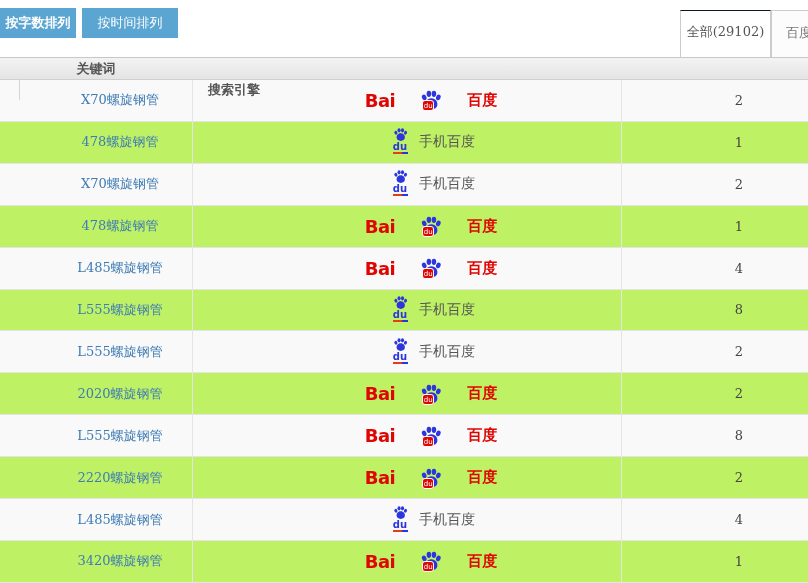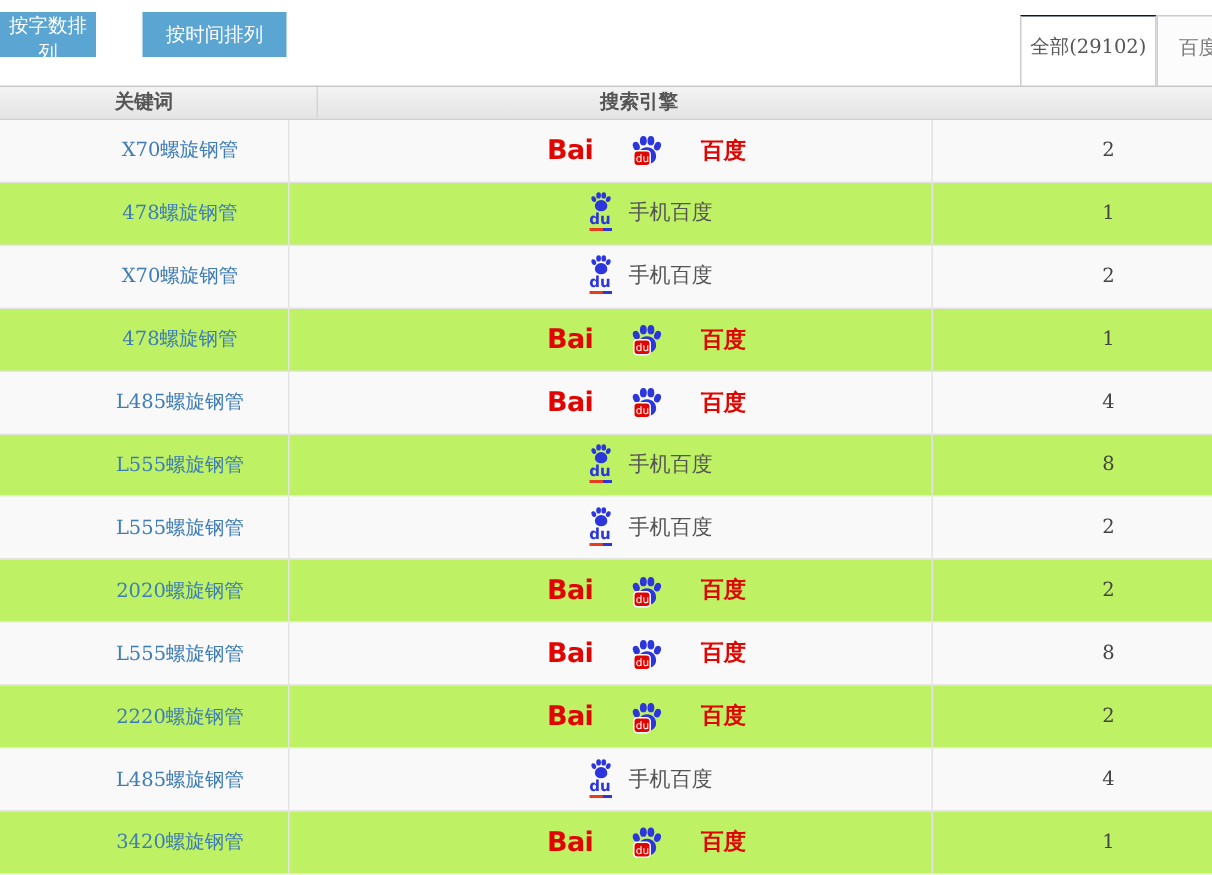--- a/index.html
+++ b/index.html
@@ -5,34 +5,34 @@
   * { box-sizing: border-box; margin: 0; padding: 0; }
   html, body { width: 808px; height: 583px; overflow: hidden; background: #fff;
     font-family: "DejaVu Serif", "Liberation Serif", serif; }
   .page { position: relative; width: 808px; height: 583px; }
 
   
   .topbar { position: relative; height: 57px; background: #fff; }
   .sort-btn { position: absolute; top: 8px; height: 30px; background: #5aa5d2;
     color: #fff; border: none; font-size: 13px; cursor: pointer;
     font-family: "DejaVu Serif", "Liberation Serif", serif; }
-  .sort-btn.btn1 { left: 0; width: 64px; }
-  .sort-btn.btn2 { left: 95px; width: 96px; }
+  .sort-btn.btn1 { left: 0; width: 76px; font-weight: bold; }
+  .sort-btn.btn2 { left: 82px; width: 96px; }
 
   .tabs { position: absolute; left: 680px; top: 10px; display: flex; }
   .tab { height: 47px; line-height: 43px; font-size: 13px; color: #777;
     background: #fcfcfc; border: 1px solid #ccc; border-bottom: none;
     padding: 0 14px; white-space: nowrap; cursor: pointer; }
   .tab.active { background: #fff; border-top: 1px solid #0f172a; color: #555;
     width: 91px; text-align: center; padding: 0; line-height: 41px; }
 
   
   .table { position: absolute; top: 57px; left: 0; width: 808px; }
   .thead { display: flex; height: 23px; background: linear-gradient(#f3f3f3, #e4e4e4);
-    border-top: 1px solid #c8c8c8; border-bottom: 1px solid #cfcfcf; }
+    border-top: 1px solid #c8c8c8; border-bottom: 1px solid #cfcfcf; flex-direction: column; }
   .th { font-size: 13px; font-weight: bold; color: #555; text-align: center;
     line-height: 21px; }
   .th + .th { border-left: 1px solid #d5d5d5; margin-left: 19px; }
   .col-kw { width: 192px; }
   .col-engine { width: 429px; }
   .col-rank { width: 187px; }
 
   .tr { display: flex; height: 41.92px; border-bottom: 1px solid #e4e4e4; background: #bef264; }
   .tr:nth-child(odd) { background: #f9f9f9; }
   .td { display: flex; align-items: center; justify-content: center; padding-left: 48px; }

